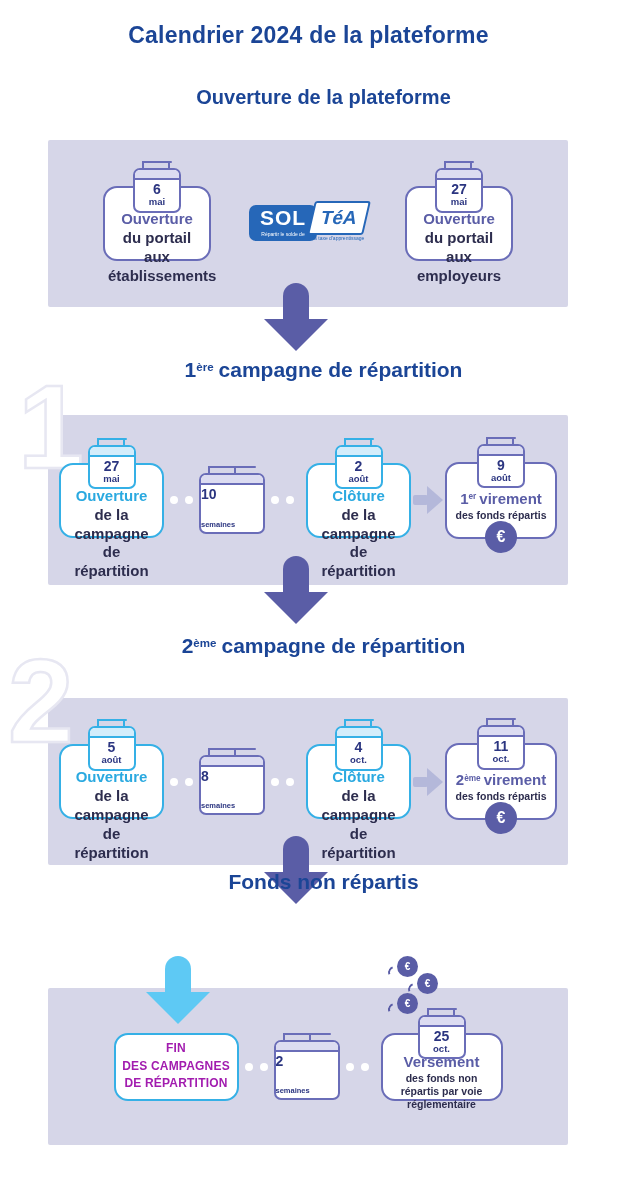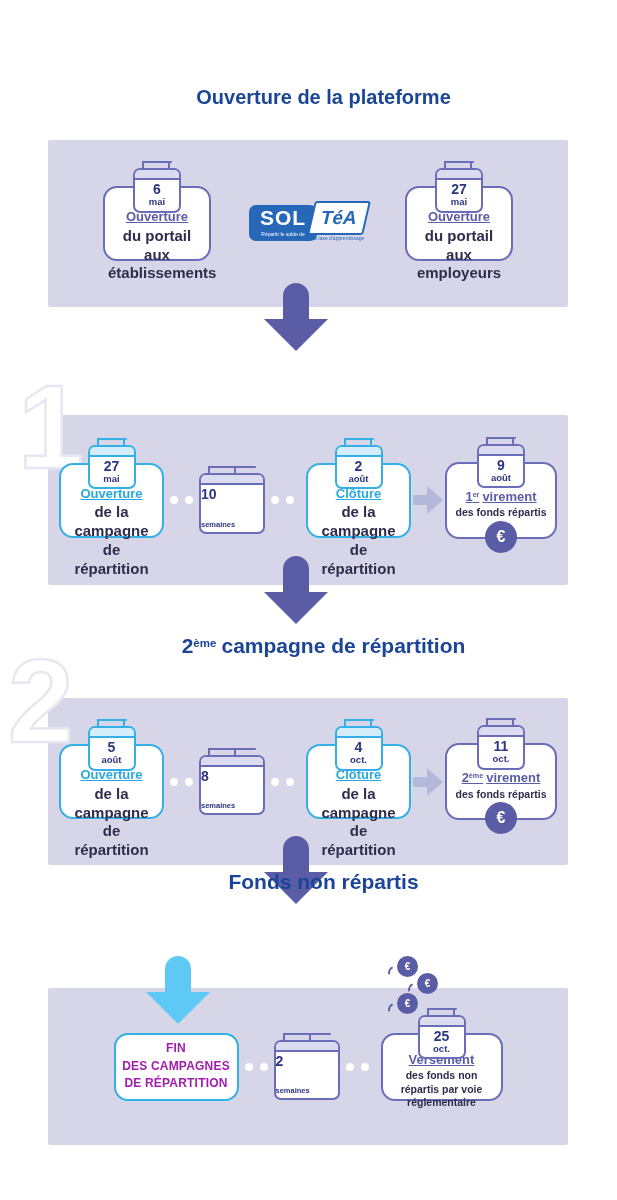--- a/index.html
+++ b/index.html
@@ -57,21 +57,21 @@
   .card{
     position:relative;background:#fff;border:2px solid #6a6db8;border-radius:14px;
     text-align:center;box-sizing:border-box;flex:0 0 auto;
   }
   .card.b-cyan{border-color:#35b0e6;}
   .w108{width:108px;height:75px;padding-top:22px;}
   .w105{width:105px;height:75px;padding-top:22px;}
   .w112{width:112px;height:77px;padding-top:26px;}
   .fin{width:125px;height:68px;display:flex;flex-direction:column;justify-content:center;}
   .vers{width:122px;height:68px;padding-top:18px;}
-  .card-title{font-size:13px;font-weight:800;line-height:1.15;margin-bottom:2px;text-decoration:underline;}
+  .card-title{font-size:15px;font-weight:800;line-height:1.15;margin-bottom:2px;}
   .card-title sup{font-size:.55em;position:relative;top:-.5em;vertical-align:baseline;}
   .card-title .rest{margin-left:3px;}
   .t-purple{color:#5a5da6;}
   .t-cyan{color:#2aa9e0;}
   .card-sub{font-size:15px;font-weight:600;color:#2d2d4e;line-height:1.25;padding:0 3px;}
   .card-sub.small{font-size:10.5px;}
   .fin-line{font-size:12px;font-weight:800;color:#a21caf;line-height:1.45;letter-spacing:.2px;}
   
   .cal{position:absolute;top:-27px;left:50%;transform:translateX(-50%);width:48px;z-index:2;}
   .cal.c-purple{color:#6a6db8;}
@@ -130,20 +130,21 @@
     display:flex;align-items:center;justify-content:center;
     color:#2667b8;font-weight:800;font-size:19px;
   }
   .tea-tag{position:absolute;left:64px;top:35px;font-size:5px;color:#2667b8;white-space:nowrap;}
 </style>
 </head>
 <body>
 
 <div class="stage">
 
+  <div class="main-title">Calendrier 2024 de la plateforme</div>
 
   <div class="section-heading" style="top:86px;font-size:20px;">Ouverture de la plateforme</div>
 
   <div class="panel" style="top:140px;height:167px;">
     <div class="row" style="gap:38px;">
       <div class="card w108">
         <div class="cal c-purple">
           <div class="cal-top"></div>
           <div class="cal-box">
             <div class="cal-head"></div>
@@ -177,20 +178,21 @@
         </div>
         <div class="card-title t-purple">Ouverture</div>
         <div class="card-sub">du portail aux employeurs</div>
       </div>
     </div>
   </div>
 
   <div class="arrow-down" style="left:264px;top:283px;"></div>
 
   <div class="watermark" style="left:18px;top:368px;">1</div>
+  <div class="section-heading" style="top:358px;"><span>1</span><sup>ère</sup><span class="rest">campagne de répartition</span></div>
 
   <div class="panel" style="top:415px;height:170px;">
     <div class="row">
       <div class="card b-cyan w105">
         <div class="cal c-cyan">
           <div class="cal-top"></div>
           <div class="cal-box">
             <div class="cal-head"></div>
             <div class="cal-day">27</div>
             <div class="cal-month">mai</div>

